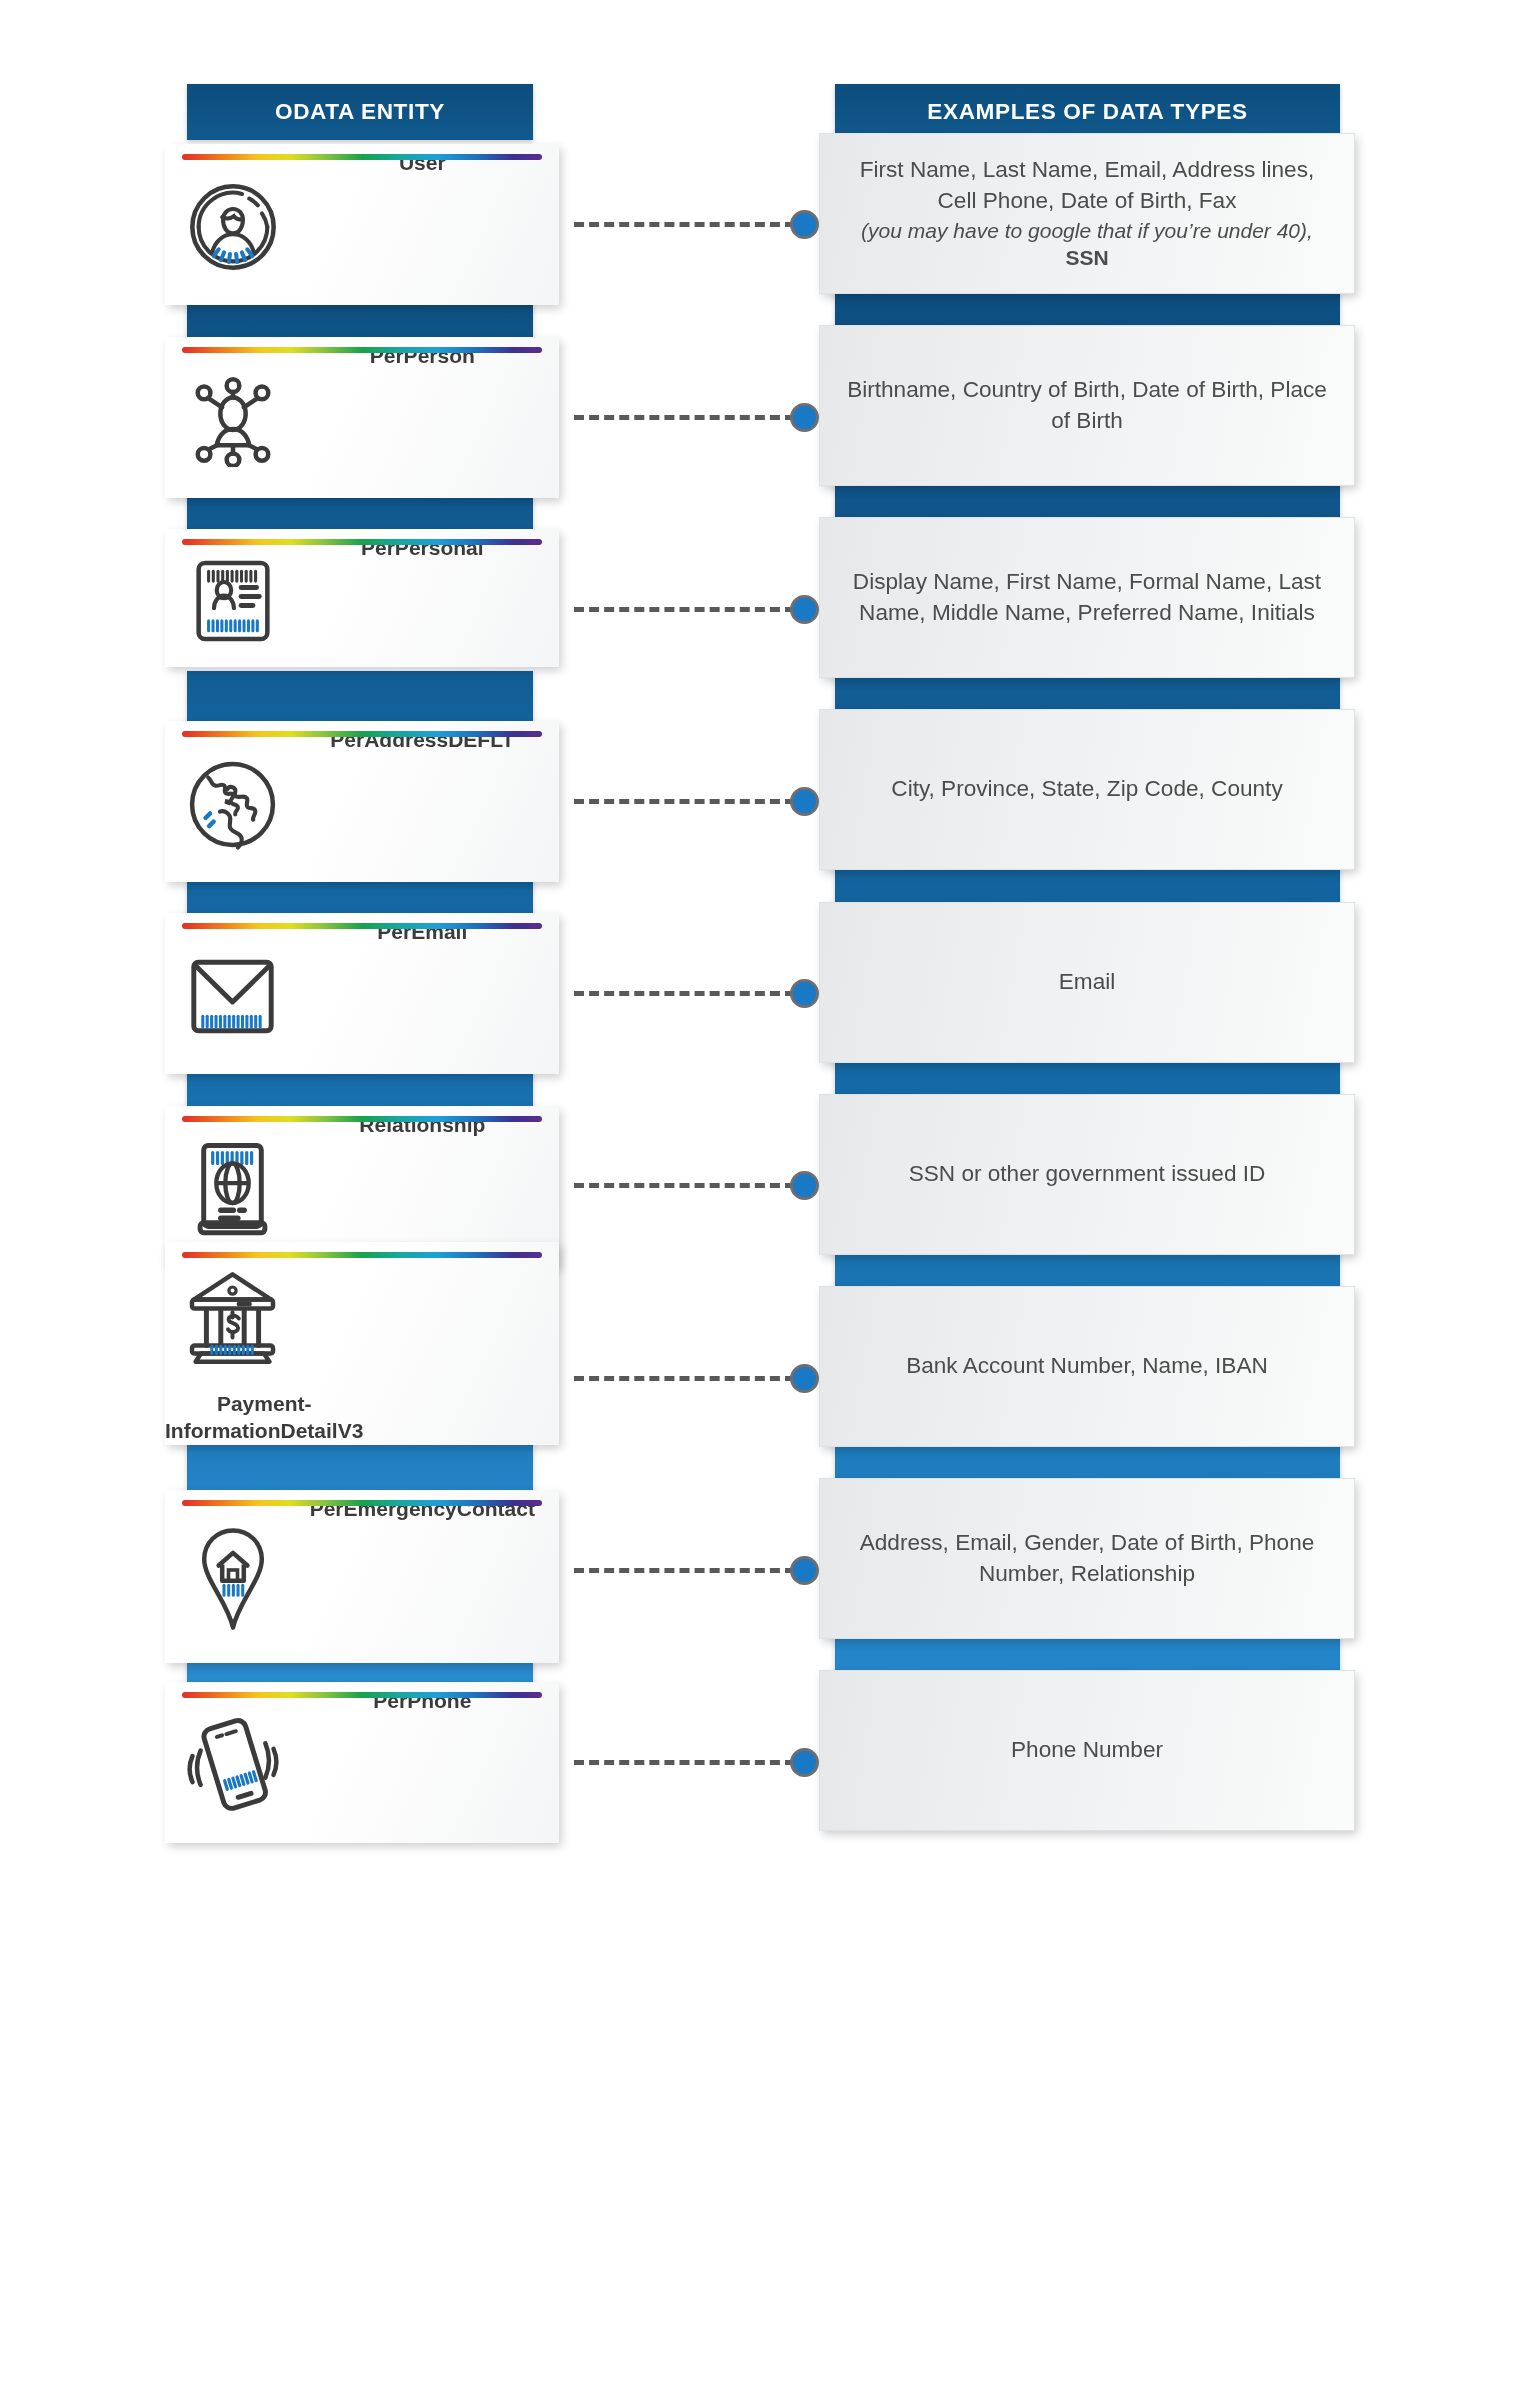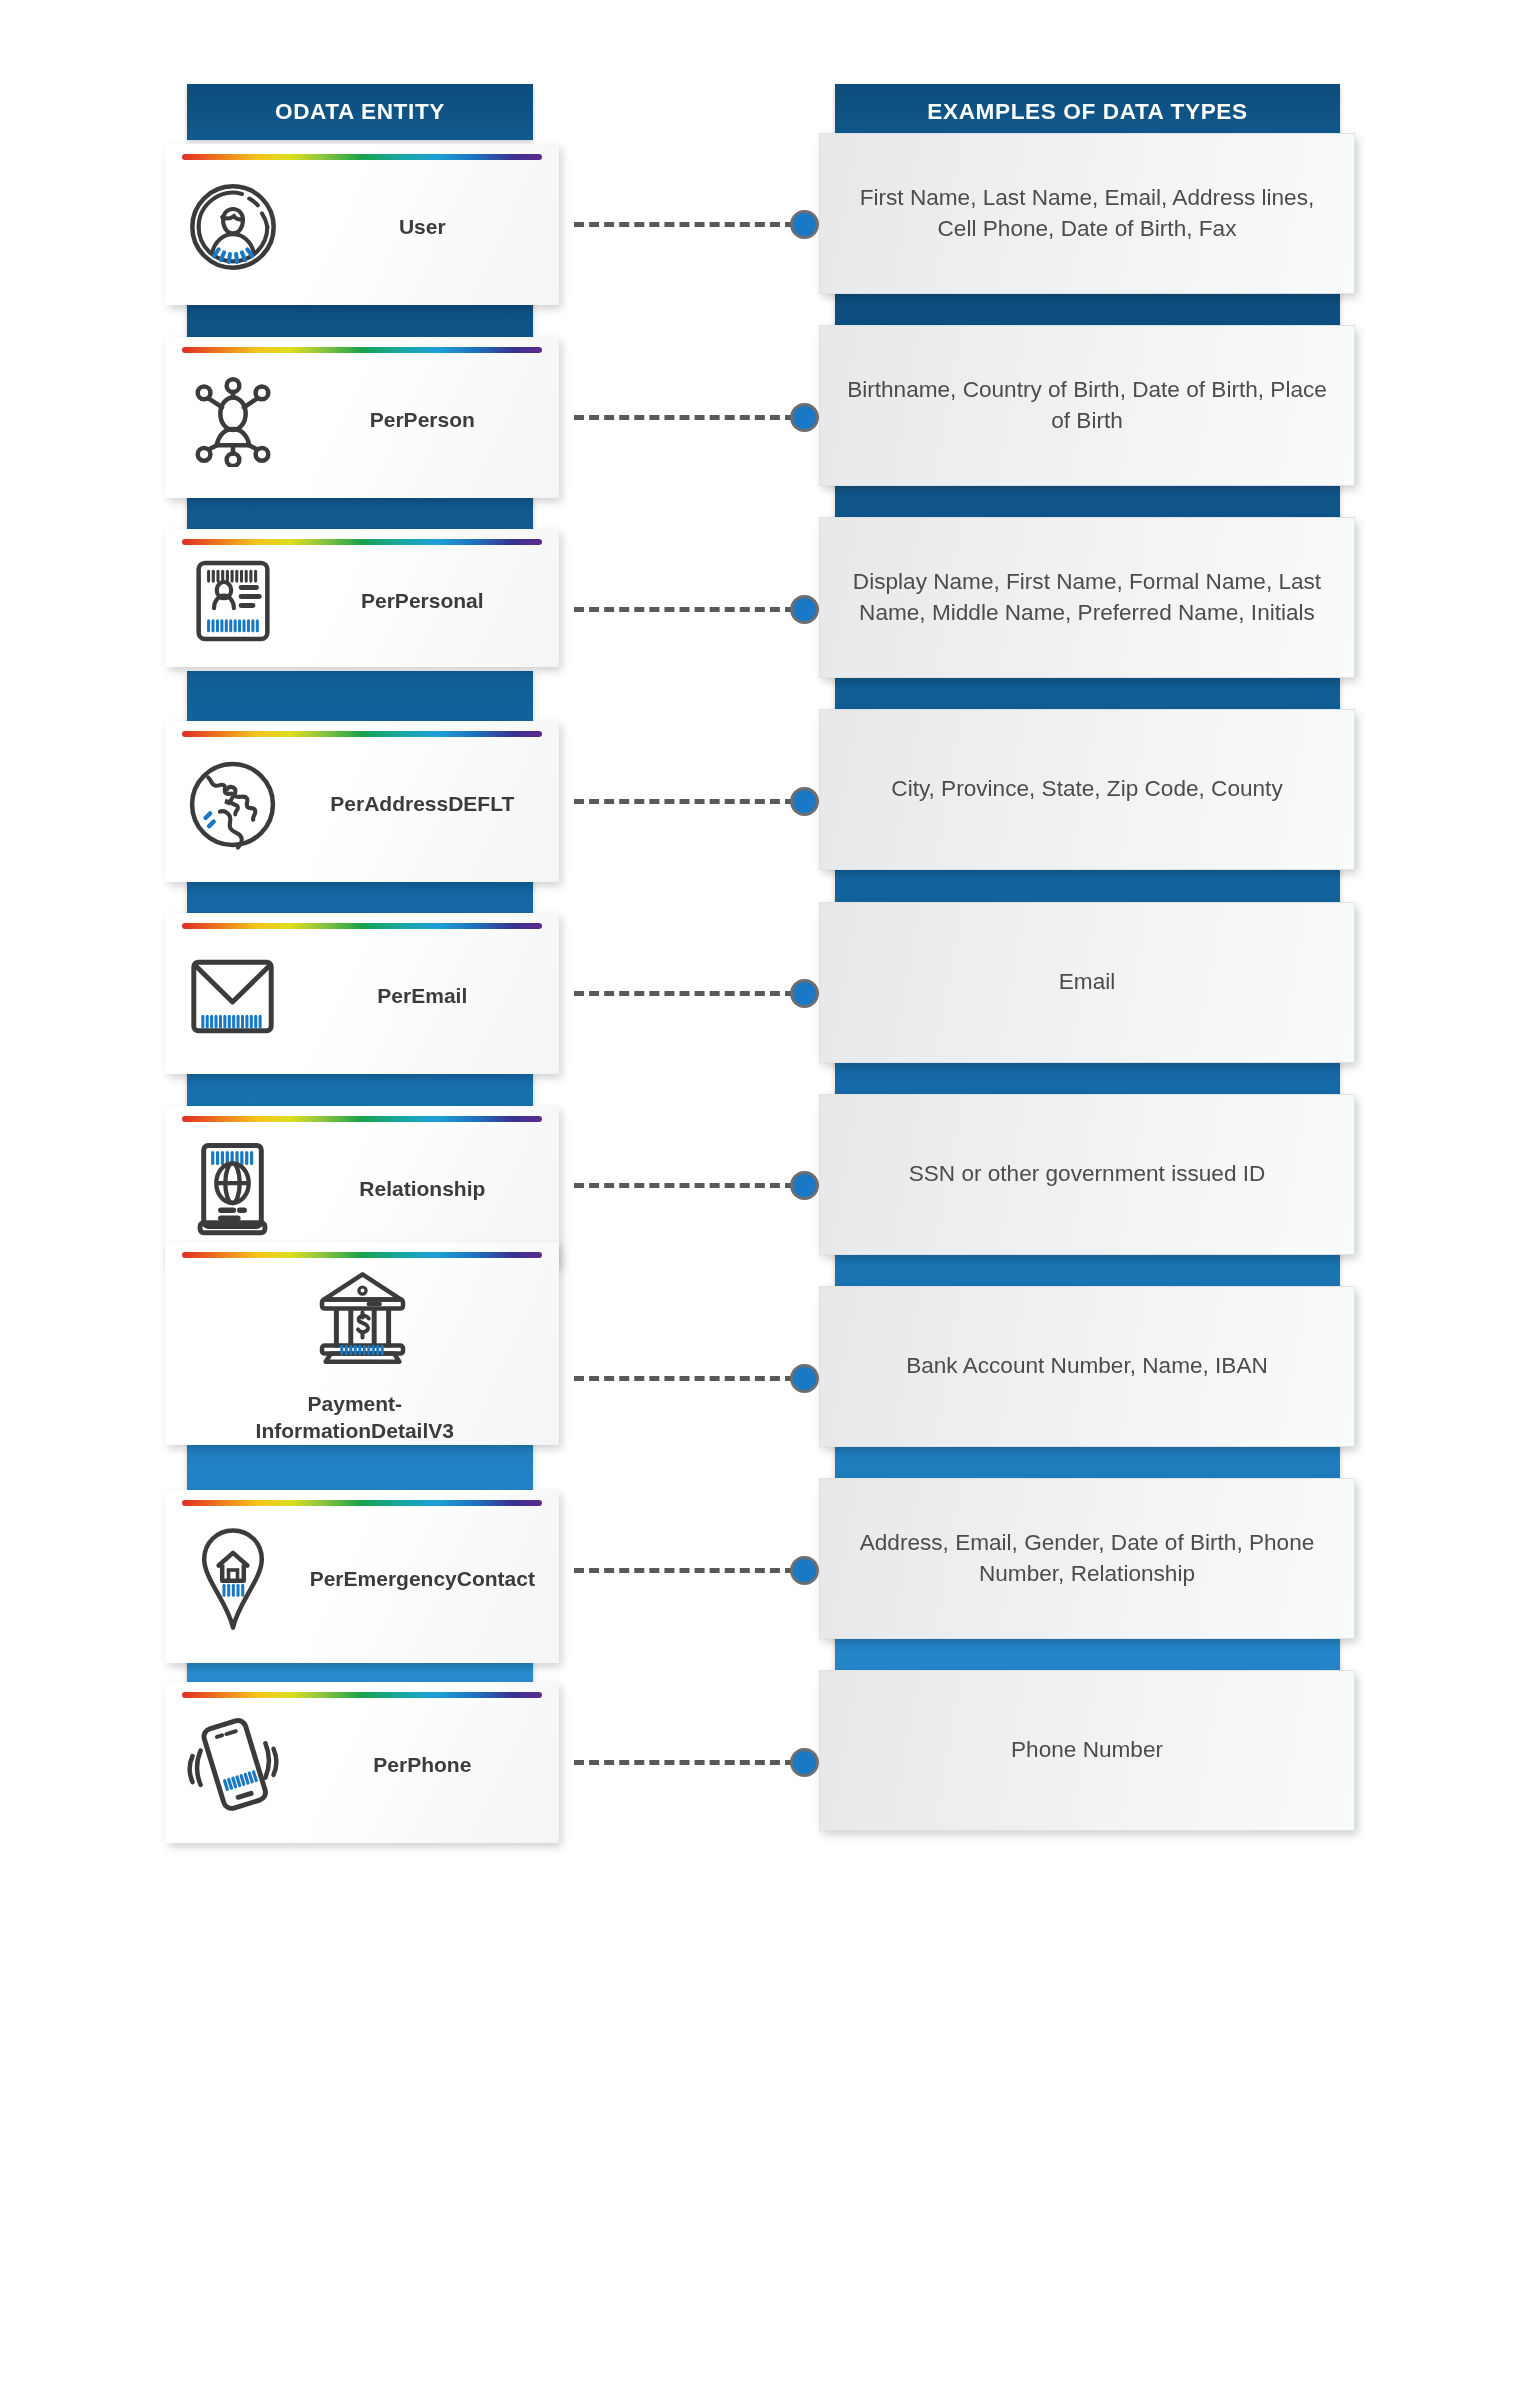--- a/index.html
+++ b/index.html
@@ -51,21 +51,21 @@
     position: absolute;
     z-index: 3;
     box-shadow: 2.7px 3.6px 9px rgba(0,0,0,0.20);
   }
 
   .card.entity {
     left: 165px;
     width: 394px;
     background: linear-gradient(115deg, #ffffff 0%, #ffffff 42%, #f4f5f6 100%);
     display: flex;
-    align-items: center;
+    align-items: flex-start;
     padding-top: 5.4px;
   }
 
   .rainbow {
     position: absolute;
     left: 17px;
     right: 17px;
     top: 10px;
     height: 6.3px;
     border-radius: 3.6px;
@@ -188,21 +188,21 @@
             <line x1="36.1" y1="76.8" x2="30.8" y2="84.1" stroke="#1a79c4" stroke-width="4.5" stroke-linecap="round"></line>
     </svg>
     </div>
     <div class="card-label">User</div>
   </div>
   <div class="connector" style="top:209px;">
     <div class="dash-line"></div>
     <div class="dot"></div>
   </div>
   <div class="card types" style="top:133px;height:161px;">
-    <div class="types-text"><span>First Name, Last Name, Email, Address lines, Cell Phone, Date of Birth, Fax</span></div>
+    <div class="types-text"><span>First Name, Last Name, Email, Address lines, Cell Phone, Date of Birth, Fax</span><span class="note">(you may have to google that if you’re under 40), <b>SSN</b></span></div>
   </div>
       <div class="spine left" style="top:479px;height:62px;
              background:linear-gradient(180deg, #10568a 0%, #115d94 100%);"></div>
       <div class="spine right" style="top:466px;height:64px;
              background:#10568a;"></div>
   <div class="card entity" style="top:337px;height:161px;">
     <div class="rainbow"></div>
     <div class="card-icon">
 
     <svg width="94" height="94" viewBox="0 0 104 104" fill="none">

